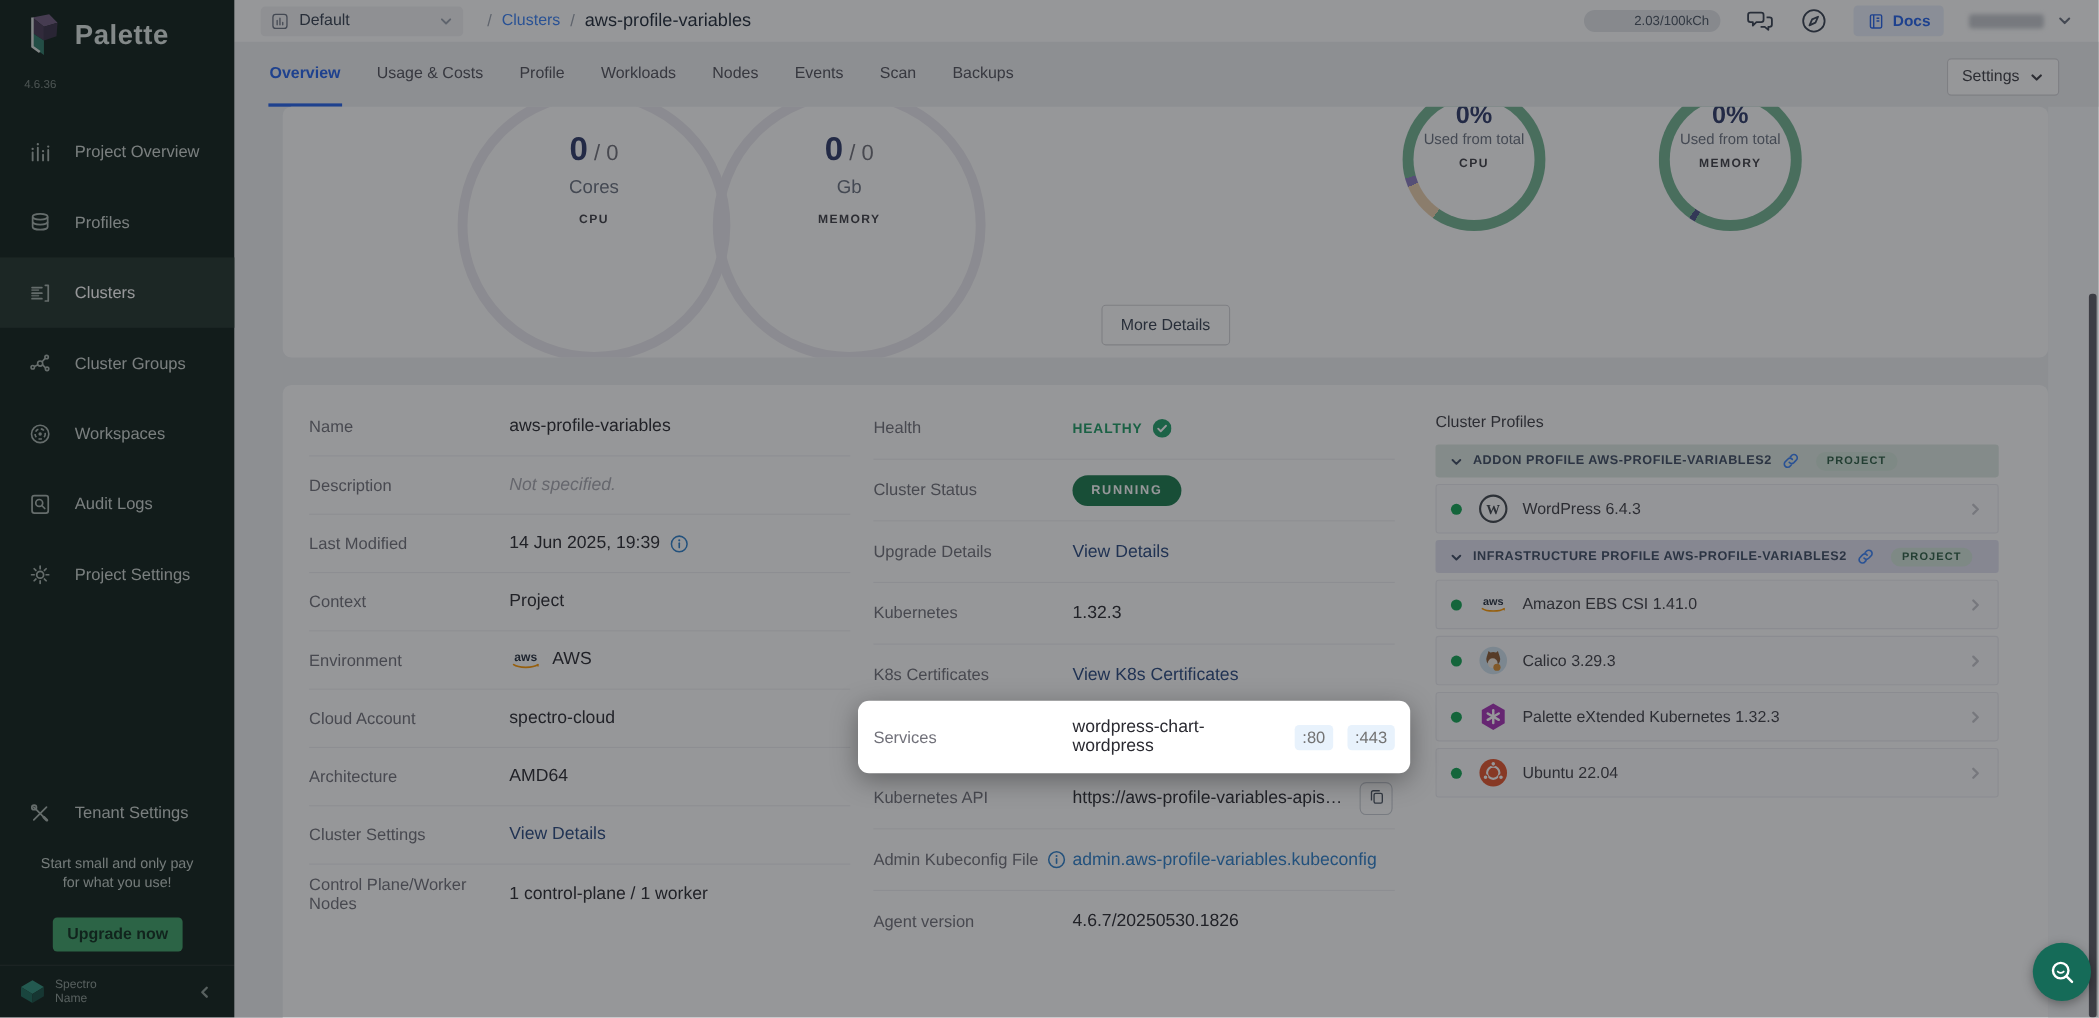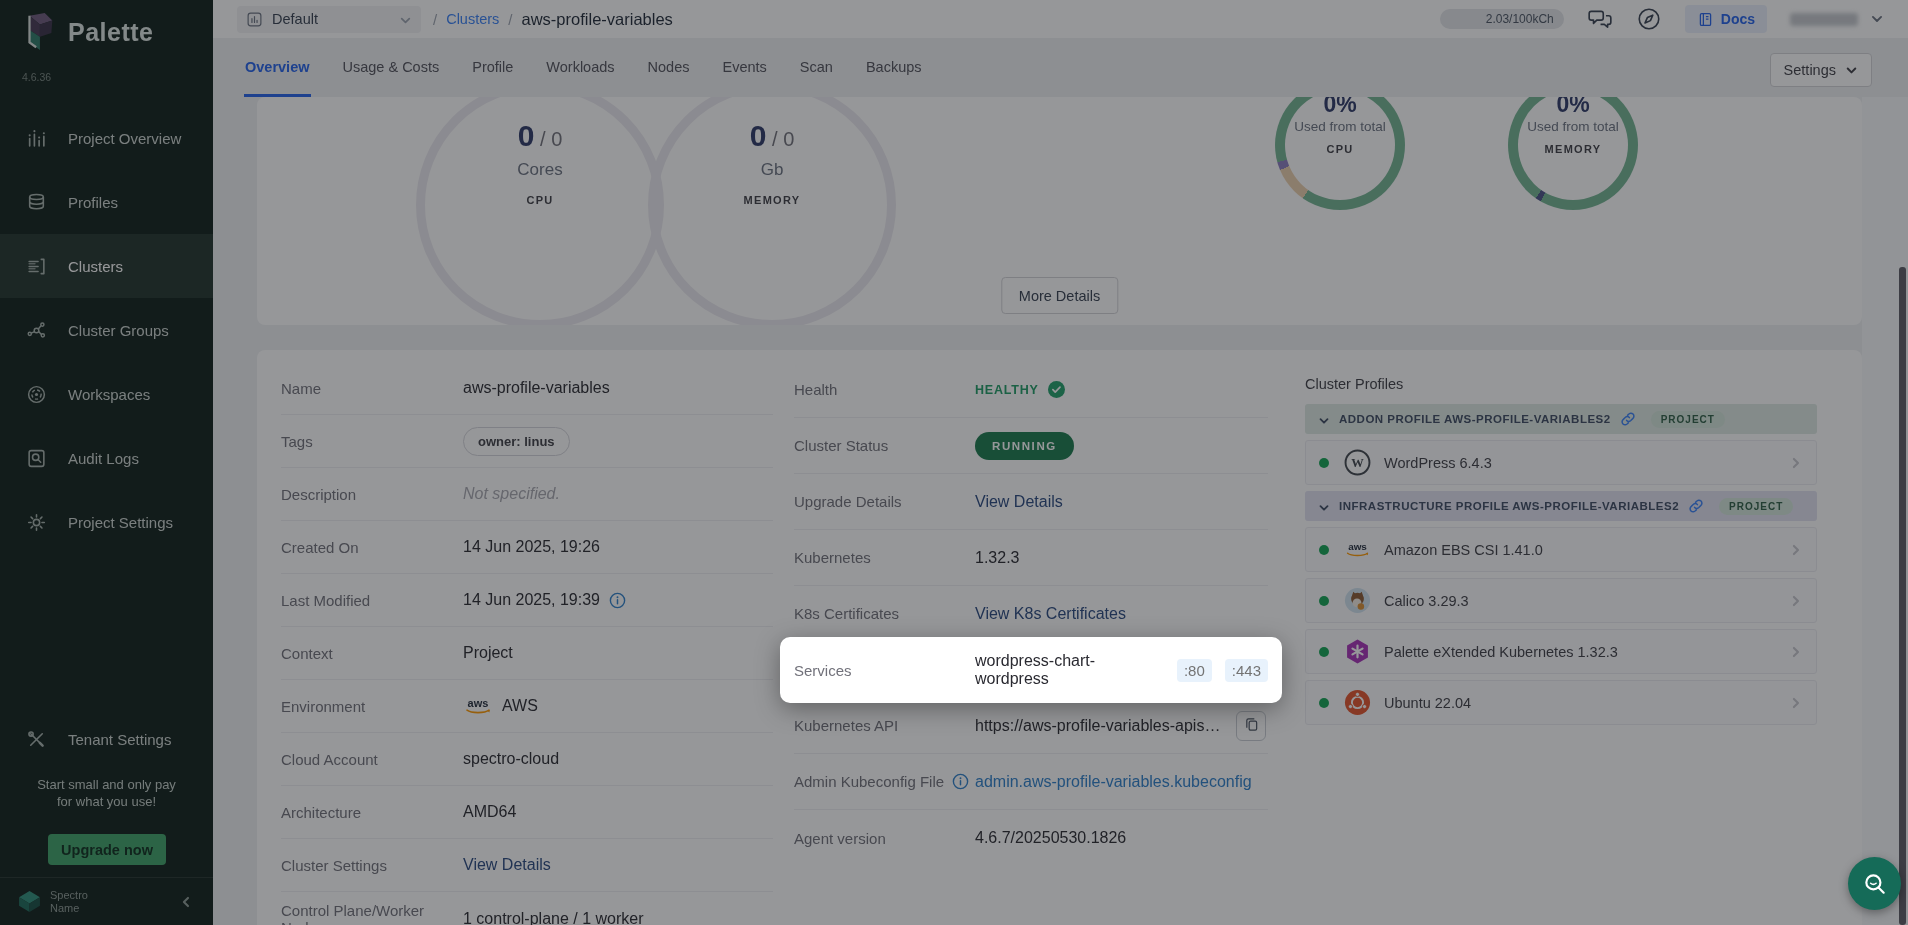--- a/index.html
+++ b/index.html
@@ -21,21 +21,21 @@
   .side-item.active .side-label { color:#fff; }
   .tenant-wrap { position:absolute; left:0; top:707px; width:213px; }
   .promo { position:absolute; left:0; top:776px; width:213px; text-align:center; color:#c2cdc7; font-size:13px; line-height:17px; }
   .upgrade-btn { position:absolute; left:48px; top:834px; width:118px; height:31px; background:#3fa368; border:none; border-radius:4px; font-family:inherit; font-size:14.5px; font-weight:bold; color:#0d2e1e; cursor:pointer; }
   .side-footer { position:absolute; left:0; top:877px; width:213px; height:48px; border-top:1px solid rgba(255,255,255,.09); display:flex; align-items:center; padding:0 20px 0 17px; gap:8px; }
   .footer-logo { width:25px; height:25px; }
   .footer-brand { font-size:11px; color:#8d9b95; line-height:13px; }
   .collapse-ico { margin-left:auto; width:14px; height:14px; color:#8d9b95; cursor:pointer; }
 
   
-  .topbar { position:absolute; left:213px; top:0; width:1695px; height:38px; background:#fff; display:flex; align-items:center; padding:0 24px; }
+  .topbar { position:absolute; left:213px; top:0; width:1695px; height:38px; background:#fff; display:flex; align-items:center; padding:0 24px; gap:10px; }
   .proj-select { display:flex; align-items:center; gap:9px; width:184px; height:27px; background:#f2f3f5; border-radius:4px; padding:0 9px; cursor:pointer; }
   .proj-ico { width:17px; height:17px; color:#6b7280; }
   .proj-label { font-size:14.5px; color:#374151; flex:1; }
   .sel-chevron { width:13px; height:13px; color:#9ca3af; }
   .crumbs { display:flex; align-items:center; gap:9px; margin-left:12px; }
   .crumb-sep { color:#9ca3af; font-size:15px; }
   .crumb-link { color:#3b82f6; font-size:14.5px; cursor:pointer; text-decoration:none; }
   .crumb-current { color:#1f2937; font-size:16.5px; font-weight:500; }
   .topbar-right { margin-left:auto; display:flex; align-items:center; gap:23px; }
   .usage-pill { width:124px; height:20px; background:#e3e5e9; border-radius:10px; font-size:12px; color:#4b5563; display:flex; align-items:center; justify-content:flex-end; padding-right:10px; }
@@ -362,40 +362,24 @@
       <div class="detail-row">
         <span class="d-label">
           <span>Name</span>
         </span>
         <span class="d-val-wrap">
           <span class="d-value">aws-profile-variables</span>
         </span>
       </div>
       <div class="detail-row">
         <span class="d-label">
-          <span>Tags</span>
-        </span>
-        <span class="d-val-wrap">
-          <span class="tag-pill">owner: linus</span>
-        </span>
-      </div>
-      <div class="detail-row">
-        <span class="d-label">
           <span>Description</span>
         </span>
         <span class="d-val-wrap">
           <span class="d-value muted">Not specified.</span>
-        </span>
-      </div>
-      <div class="detail-row">
-        <span class="d-label">
-          <span>Created On</span>
-        </span>
-        <span class="d-val-wrap">
-          <span class="d-value">14 Jun 2025, 19:26</span>
         </span>
       </div>
       <div class="detail-row">
         <span class="d-label">
           <span>Last Modified</span>
         </span>
         <span class="d-val-wrap">
           <span class="d-value">14 Jun 2025, 19:39</span>
           <span class="ico16">
             <svg viewBox="0 0 16 16" fill="none">

